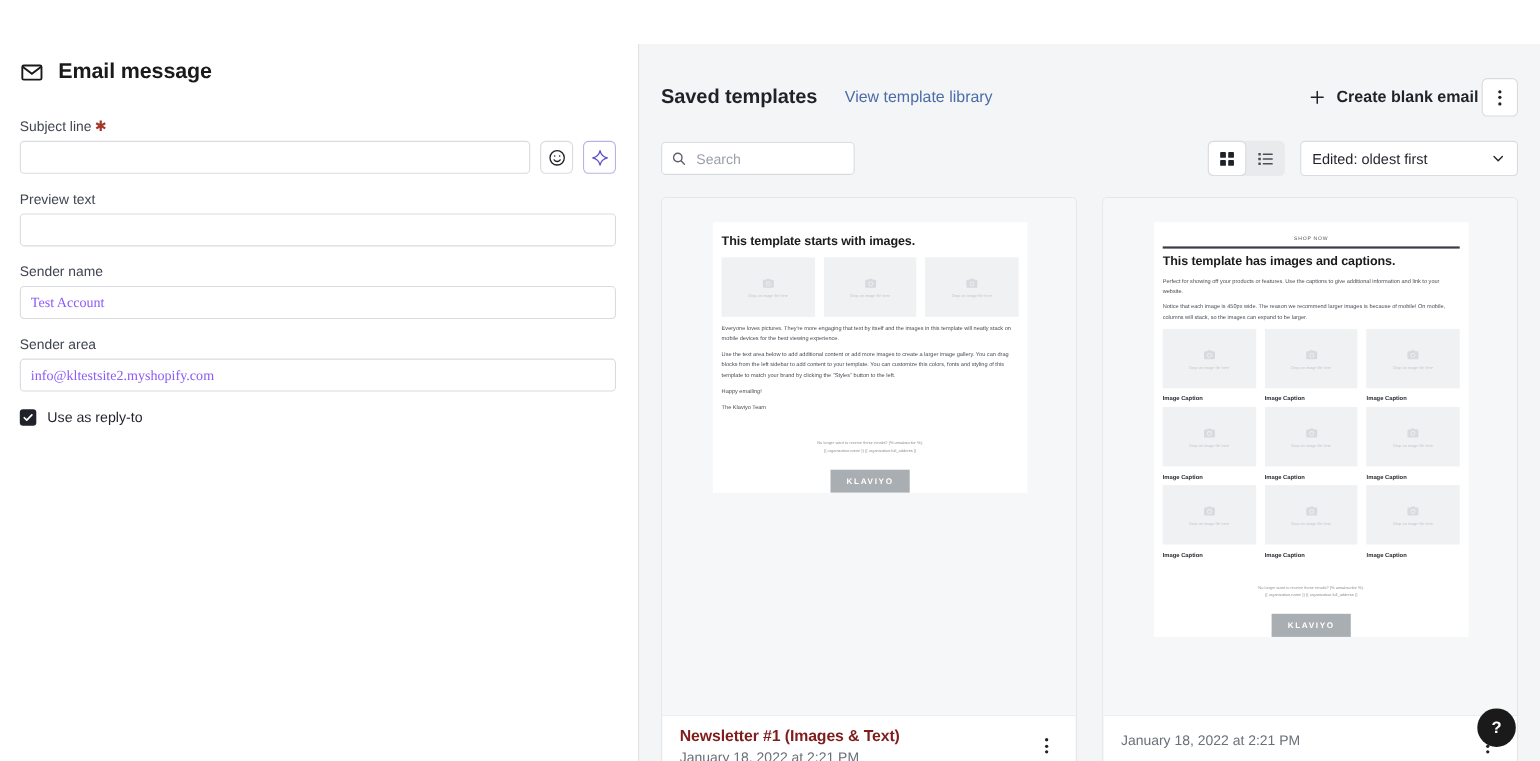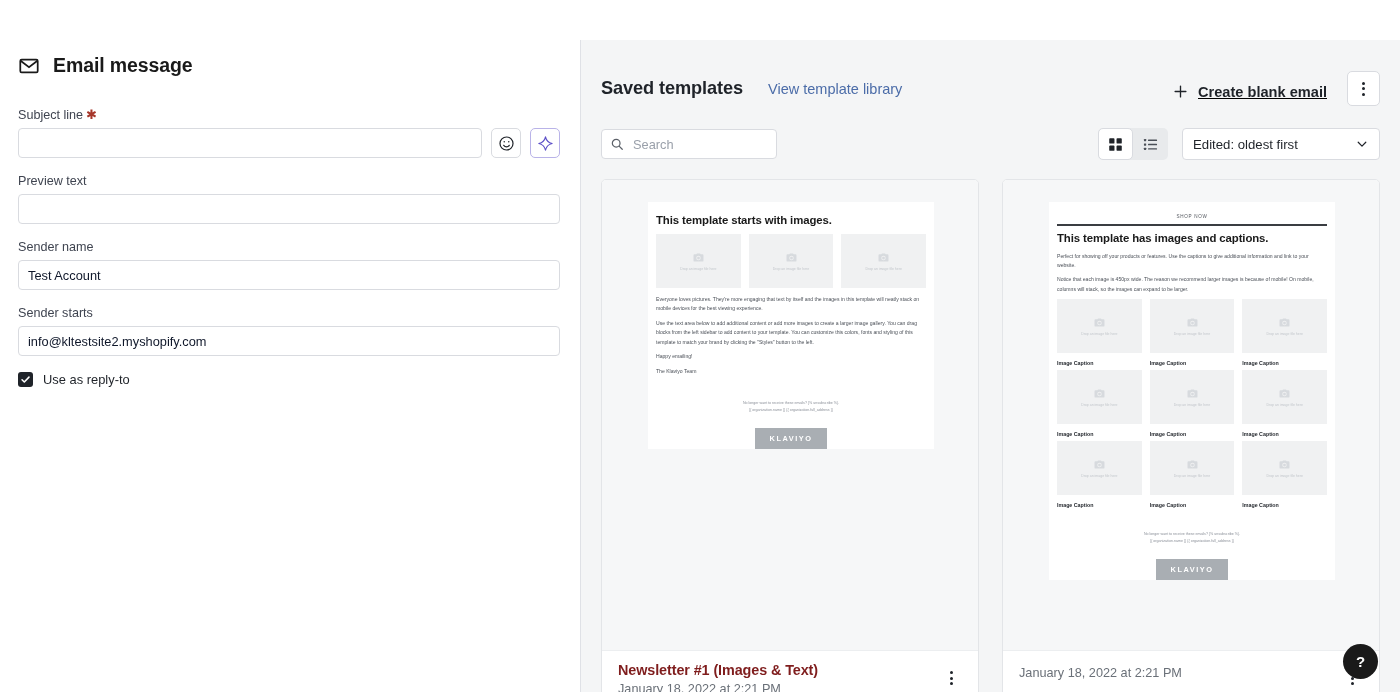--- a/index.html
+++ b/index.html
@@ -20,21 +20,21 @@
   .panel-head { display:flex; align-items:center; gap:13px; margin-bottom:30px; }
   .panel-head .env-ico { width:22px; height:22px; color:#1a1a1a; display:block; }
   .panel-title { font-size:19.5px; font-weight:700; color:#1a1a1a; letter-spacing:-0.1px; }
 
   .field { margin-bottom:16px; }
   .field-label { font-size:12.6px; color:#3f4450; margin-bottom:6px; display:block; }
   .req-star { color:#a6372b; font-size:13px; margin-left:3px; }
   .input-row { display:flex; align-items:stretch; gap:9px; }
   .txt-input {
     height:30px; border:1px solid #d9dbe0; border-radius:4px; background:#fff;
-    font-family:Liberation Sans, sans-serif; font-size:12.8px; color:#0f172a;
+    font-family:Liberation Serif, serif; font-size:12.8px; color:#8b5cf6;
     padding:0 9px; outline:none; width:100%;
   }
   .txt-input::placeholder { color:#9aa0aa; }
   .icon-btn {
     width:30px; height:30px; flex:0 0 30px; border:1px solid #d9dbe0; border-radius:5px;
     background:#fff; display:flex; align-items:center; justify-content:center; cursor:pointer;
     padding:0;
   }
   .icon-btn.ai { border-color:#b9b3e8; }
   .check-row { display:flex; align-items:center; gap:10px; margin-top:16px; }
@@ -50,21 +50,21 @@
     flex:1 1 auto; height:692px; background:#f4f5f6;
     border-left:1px solid #dfe1e6; position:relative; overflow:hidden;
     padding:0 20px;
     margin-top:40px;
   }
   .rp-header { display:flex; align-items:center; padding-top:31px; }
   .rp-title { font-size:18.2px; font-weight:700; color:#1f2329; letter-spacing:-0.1px; }
   .rp-link {
     font-size:14.5px; color:#4b6ca8; margin-left:25px; cursor:pointer; text-decoration:none;
   }
-  .rp-head-right { margin-left:auto; display:flex; align-items:flex-end; gap:18px;text-decoration:underline; }
+  .rp-head-right { margin-left:auto; display:flex; align-items:center; gap:1px; }
   .create-btn {
     display:flex; align-items:center; gap:9px; background:transparent; border:none;
     font-family:"Liberation Sans", sans-serif; font-size:14.6px; font-weight:700;
     color:#1f2329; cursor:pointer; padding:6px 2px;
   }
   .plus { width:17px; height:17px; display:block; }
   .kebab-box {
     width:33px; height:35px; border:1px solid #d9dbe0; border-radius:5px; background:#fff;
     display:flex; align-items:center; justify-content:center; cursor:pointer;
   }
@@ -192,21 +192,21 @@
       <label class="field-label">Preview text</label>
       <input class="txt-input" type="text" value="" style="">
     </div>
 
     <div class="field">
       <label class="field-label">Sender name</label>
       <input class="txt-input" type="text" value="Test Account" style="">
     </div>
 
     <div class="field">
-      <label class="field-label">Sender starts</label>
+      <label class="field-label">Sender area</label>
       <input class="txt-input" type="text" value="info@kltestsite2.myshopify.com" style="">
     </div>
 
     <div class="check-row">
       <span class="cbox">
         <svg viewBox="0 0 24 24" fill="none" stroke="#ffffff" stroke-width="3.4" stroke-linecap="round" stroke-linejoin="round">
           <path d="M4.5 12.6 L9.4 17.4 L19.6 6.8"></path>
         </svg>
       </span>
       <span class="check-lbl">Use as reply-to</span>

